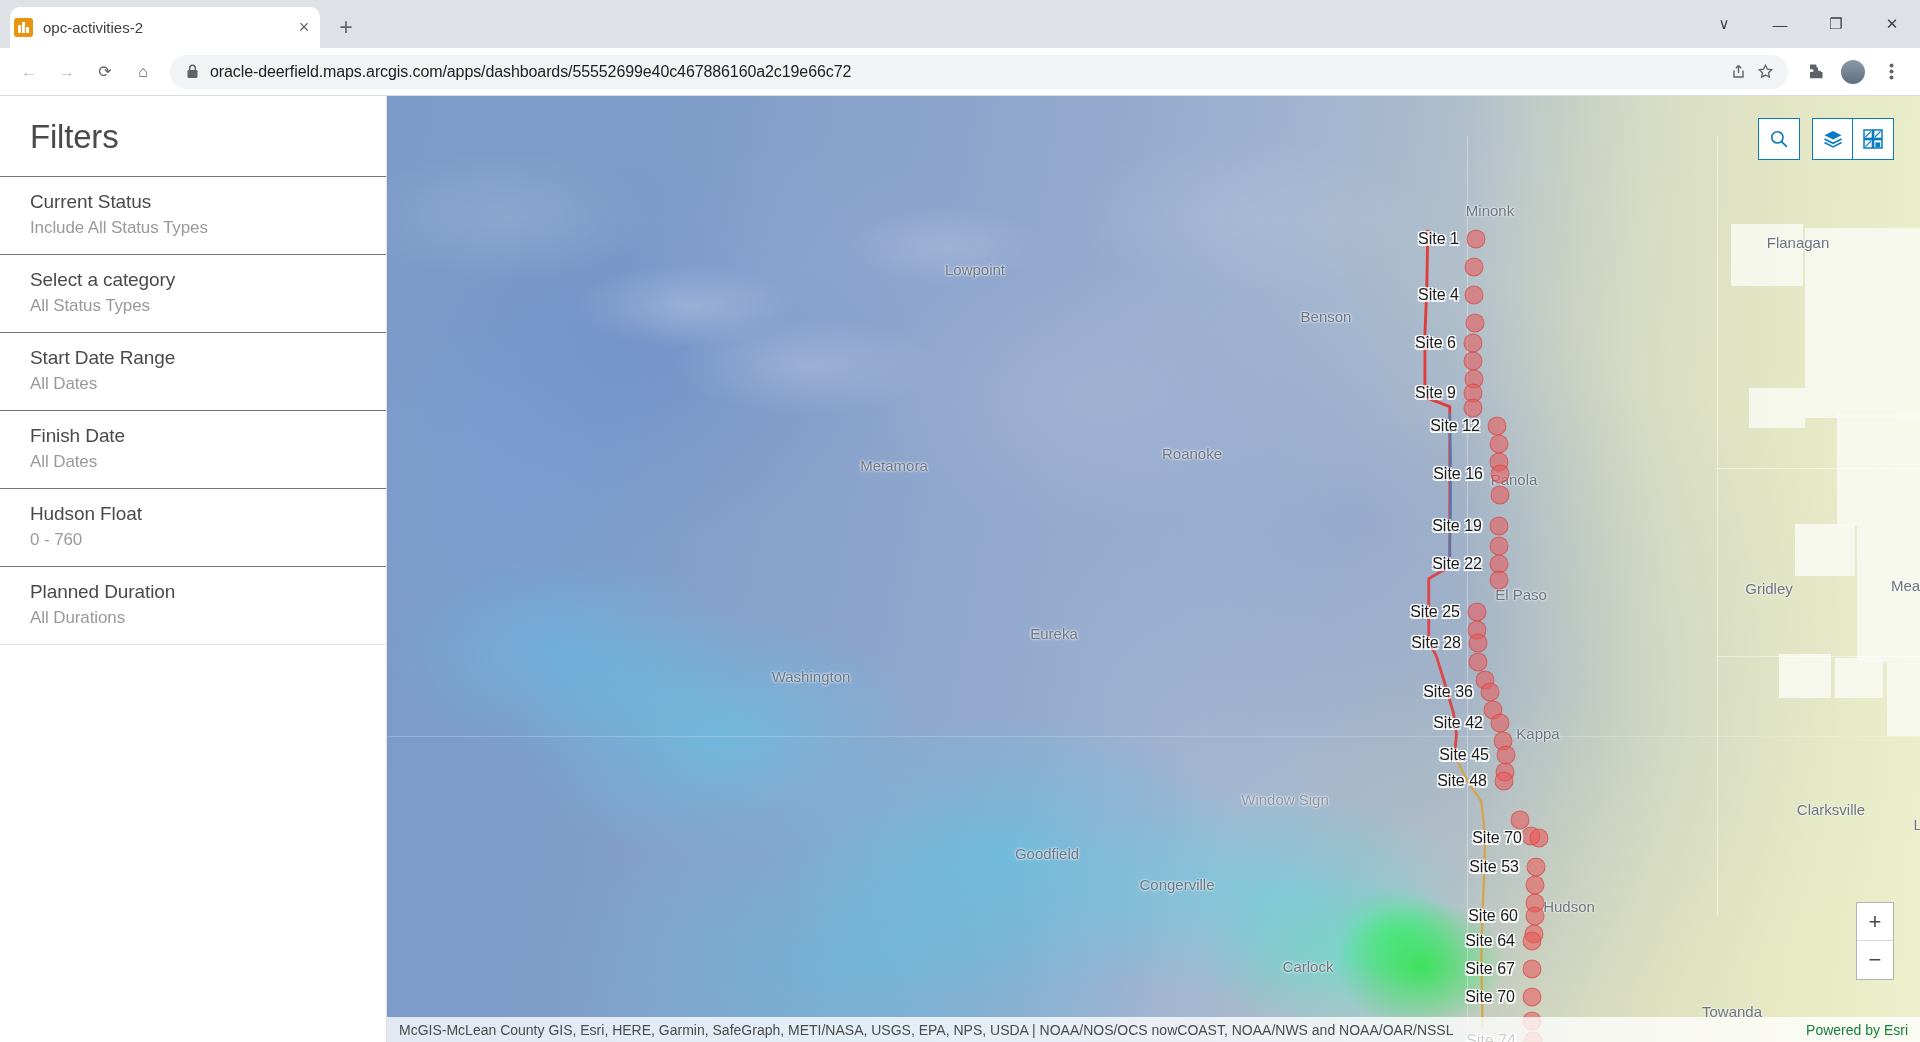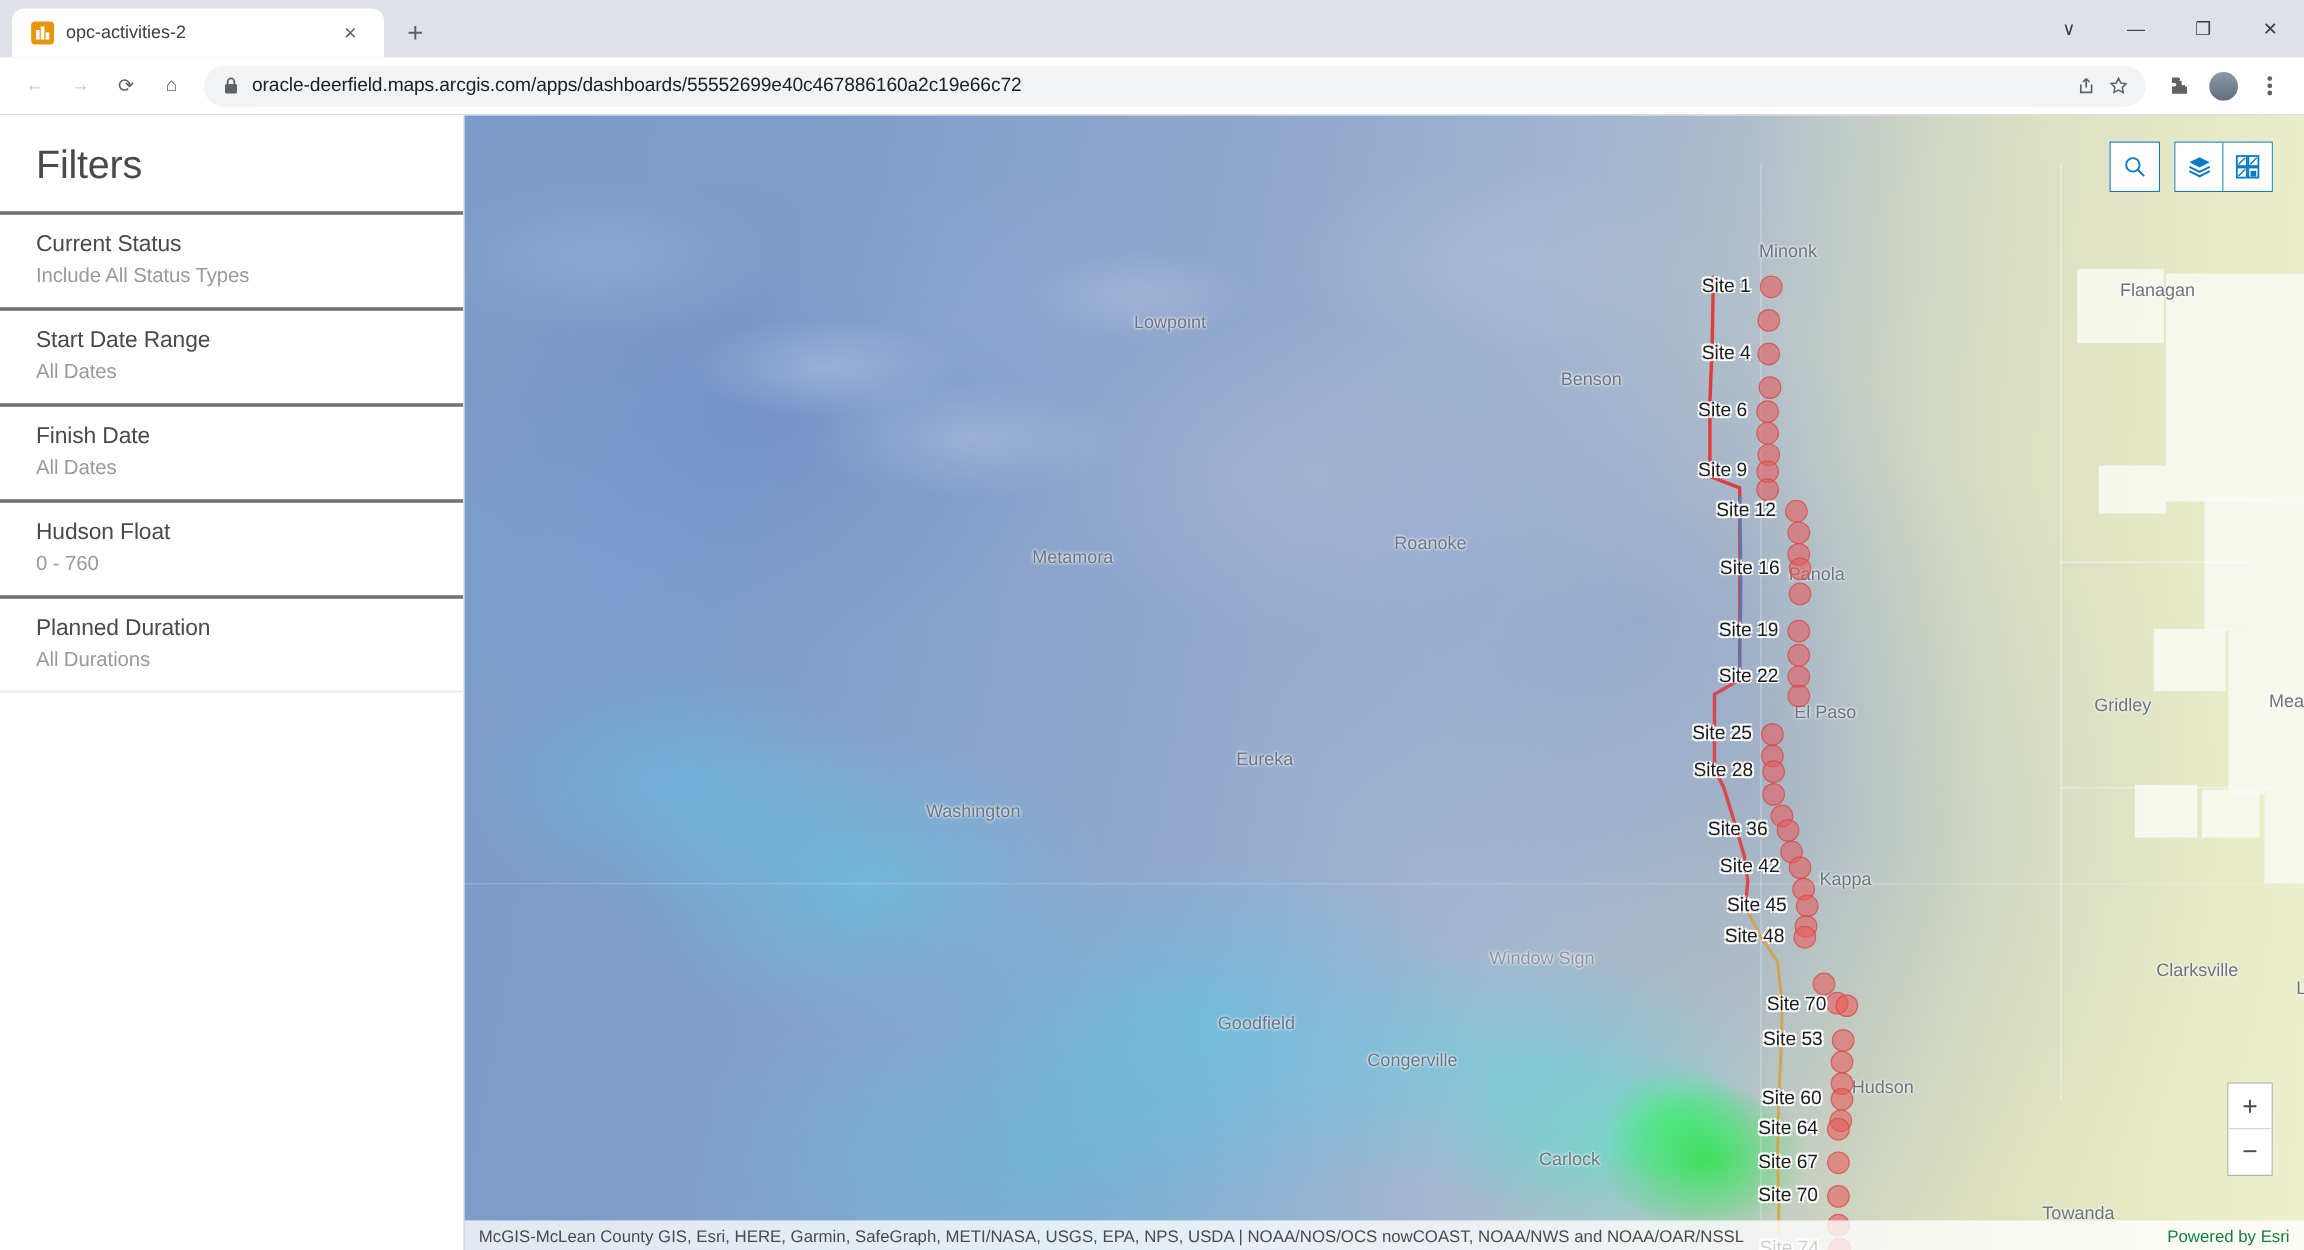--- a/index.html
+++ b/index.html
@@ -13,21 +13,21 @@
   
   .browser { width: 1920px; height: 1042px; display: flex; flex-direction: column; }
 
   .tabstrip {
     height: 48px; background: #dee1e6;
     display: flex; align-items: flex-end; padding-left: 10px; flex: 0 0 48px;
   }
   .tab {
     width: 310px; height: 41px; background: #ffffff;
     border-radius: 10px 10px 0 0;
-    display: flex; align-items: center; padding: 0 16px; gap: 10px;
+    display: flex; align-items: center; padding: 0 4px; gap: 10px;
     position: relative;
   }
   .tab-favicon {
     width: 19px; height: 19px; flex: 0 0 19px;
     background: #e8940c; border-radius: 3px;
     position: relative;
   }
   .tab-favicon::after {
     content: ""; position: absolute; left: 4px; top: 4px;
     width: 11px; height: 11px;
@@ -93,21 +93,21 @@
     border-right: 1px solid #e0e0e0;
     display: flex; flex-direction: column;
     overflow: hidden;
   }
   .sidebar-title {
     font-size: 33px; font-weight: 400; color: #4a4a4a;
     padding: 22px 30px 20px 30px; letter-spacing: -0.2px;
   }
   .filter-item {
     padding: 14px 30px 16px 30px;
-    border-top: 3px solid #737373;
+    border-top: 1px solid #737373;
     cursor: pointer;
   }
   .filter-item:first-of-type { border-top: none; padding-top: 4px; }
   .filter-label {
     font-size: 19px; color: #4a4a4a; font-weight: 400;
     margin-bottom: 5px; letter-spacing: -0.1px;
   }
   .filter-value {
     font-size: 17px; color: #9a9a9a; font-weight: 400; letter-spacing: -0.1px;
   }
@@ -283,20 +283,24 @@
   </div>
 
   <div class="app">
 
     <div class="sidebar">
       <div class="sidebar-title">Filters</div>
 
       <div class="filter-item">
         <div class="filter-label">Current Status</div>
         <div class="filter-value">Include All Status Types</div>
+      </div>
+      <div class="filter-item">
+        <div class="filter-label">Select a category</div>
+        <div class="filter-value">All Status Types</div>
       </div>
       <div class="filter-item">
         <div class="filter-label">Start Date Range</div>
         <div class="filter-value">All Dates</div>
       </div>
       <div class="filter-item">
         <div class="filter-label">Finish Date</div>
         <div class="filter-value">All Dates</div>
       </div>
       <div class="filter-item">

